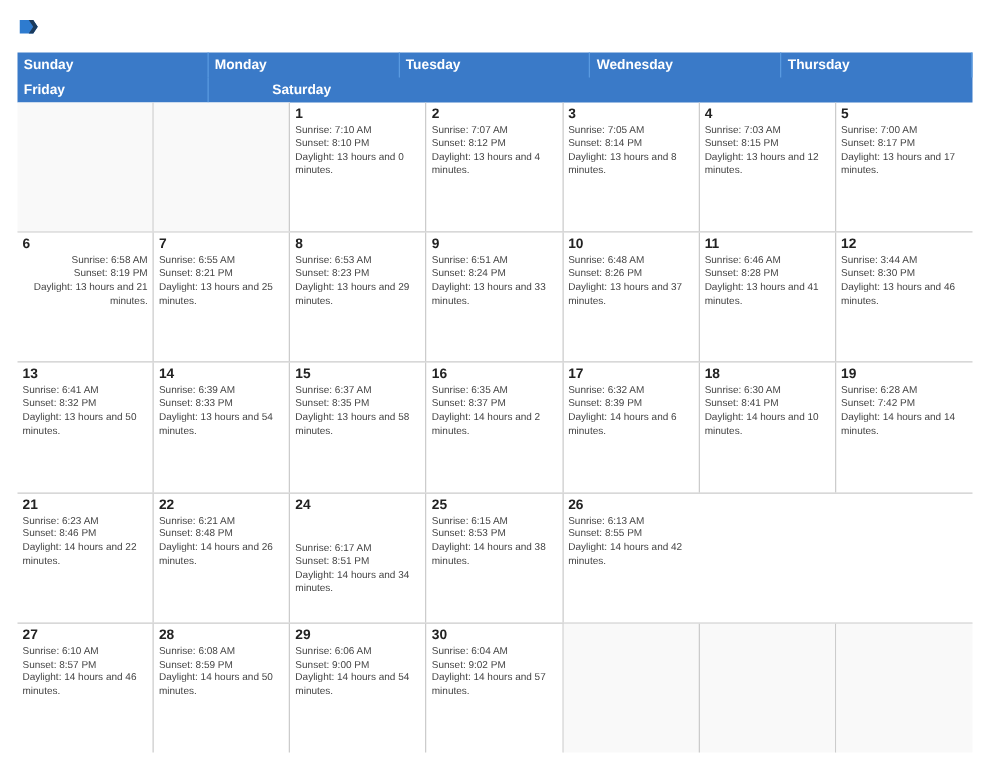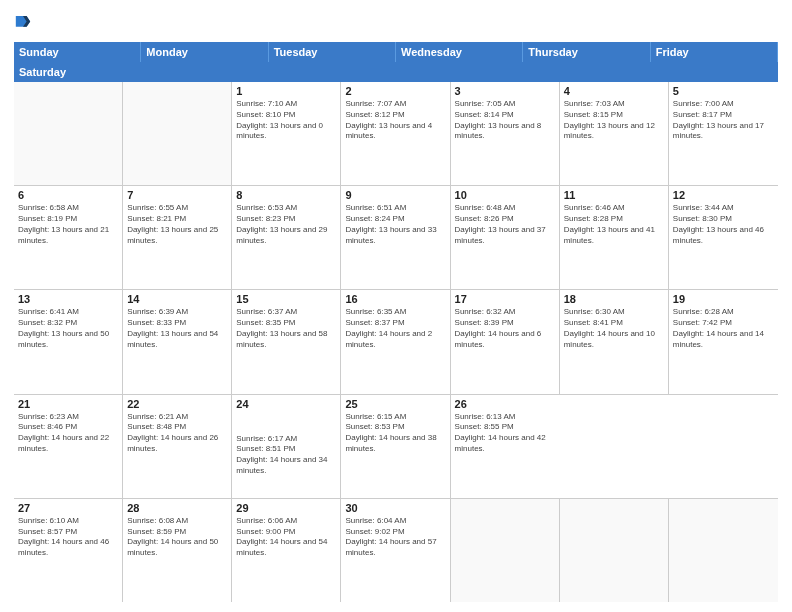--- a/index.html
+++ b/index.html
@@ -61,32 +61,32 @@
       font-size: 14px;
       color: #1a3a5c;
     }
     .calendar {
       flex: 1;
       display: flex;
       flex-direction: column;
     }
     .cal-header {
       display: grid;
-      grid-template-columns: repeat(6, 1fr);
+      grid-template-columns: repeat(5, 1fr);
       background: #3a7ac8;
     }
     .cal-header-cell {
       color: #fff;
       font-size: 11px;
       font-weight: bold;
       padding: 4px 5px;
       text-align: left;
       border-right: 1px solid #5a9ae0;
     }
-    .cal-header-cell:last-child { border-right: none; }
+    .cal-header-cell:last-child { border-right: none; margin-left: 46px; }
     .cal-body {
       flex: 1;
       display: flex;
       flex-direction: column;
     }
     .cal-row {
       display: grid;
       grid-template-columns: repeat(7, 1fr);
       flex: 1;
       border-bottom: 1px solid #ccc;
@@ -177,21 +177,21 @@
           <div class="cal-cell">
             <span class="day-num">5</span>
             <div class="cell-text" style="white-space: pre-line;">Sunrise: 7:00 AM
 Sunset: 8:17 PM
 Daylight: 13 hours and 17 minutes.</div>
           </div>
         </div>
         <div class="cal-row">
           <div class="cal-cell">
             <span class="day-num">6</span>
-            <div class="cell-text" style="white-space: pre-line;">Sunrise: 6:58 AM
+            <div class="cell-text" style="white-space: pre-line; text-align: right;">Sunrise: 6:58 AM
 Sunset: 8:19 PM
 Daylight: 13 hours and 21 minutes.</div>
           </div>
           <div class="cal-cell">
             <span class="day-num">7</span>
             <div class="cell-text" style="white-space: pre-line;">Sunrise: 6:55 AM
 Sunset: 8:21 PM
 Daylight: 13 hours and 25 minutes.</div>
           </div>
           <div class="cal-cell">

